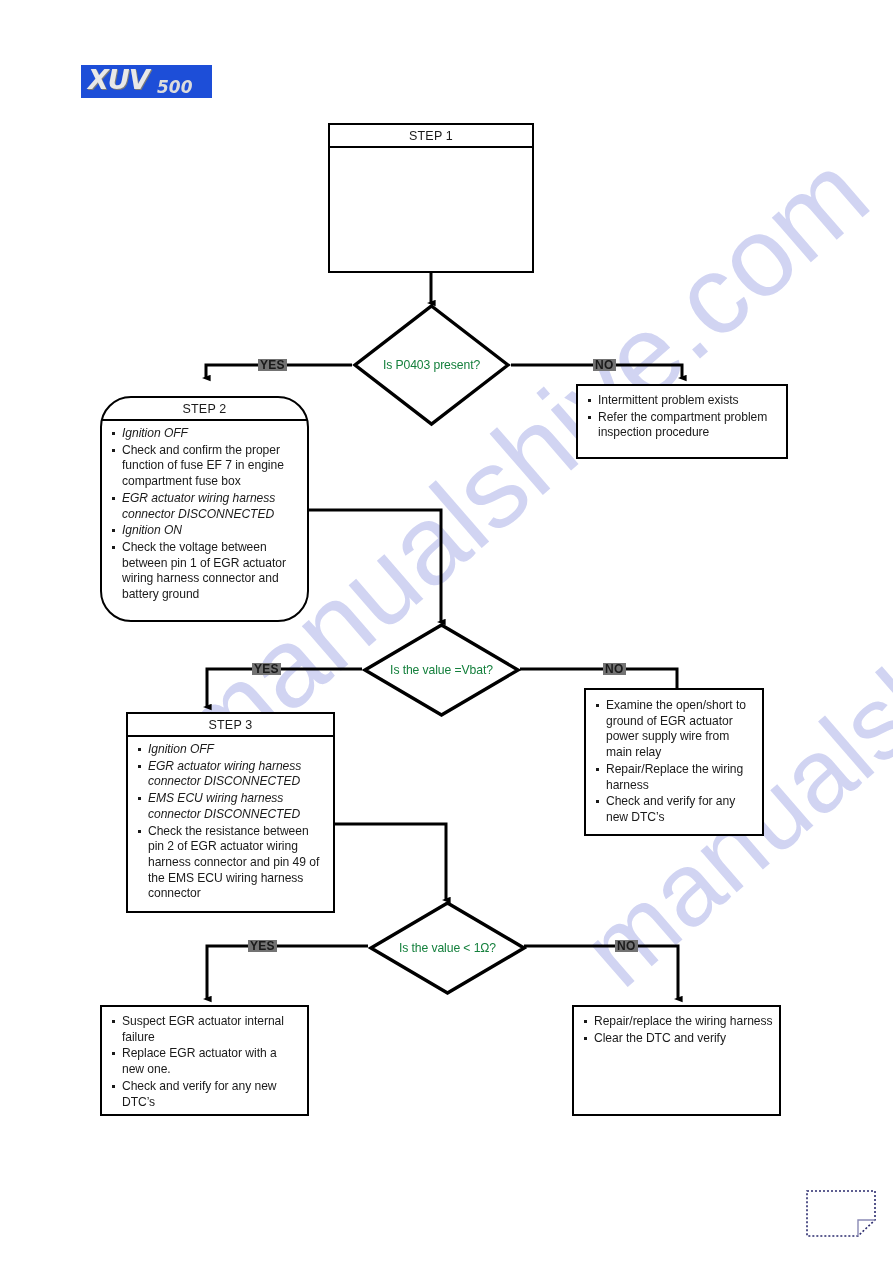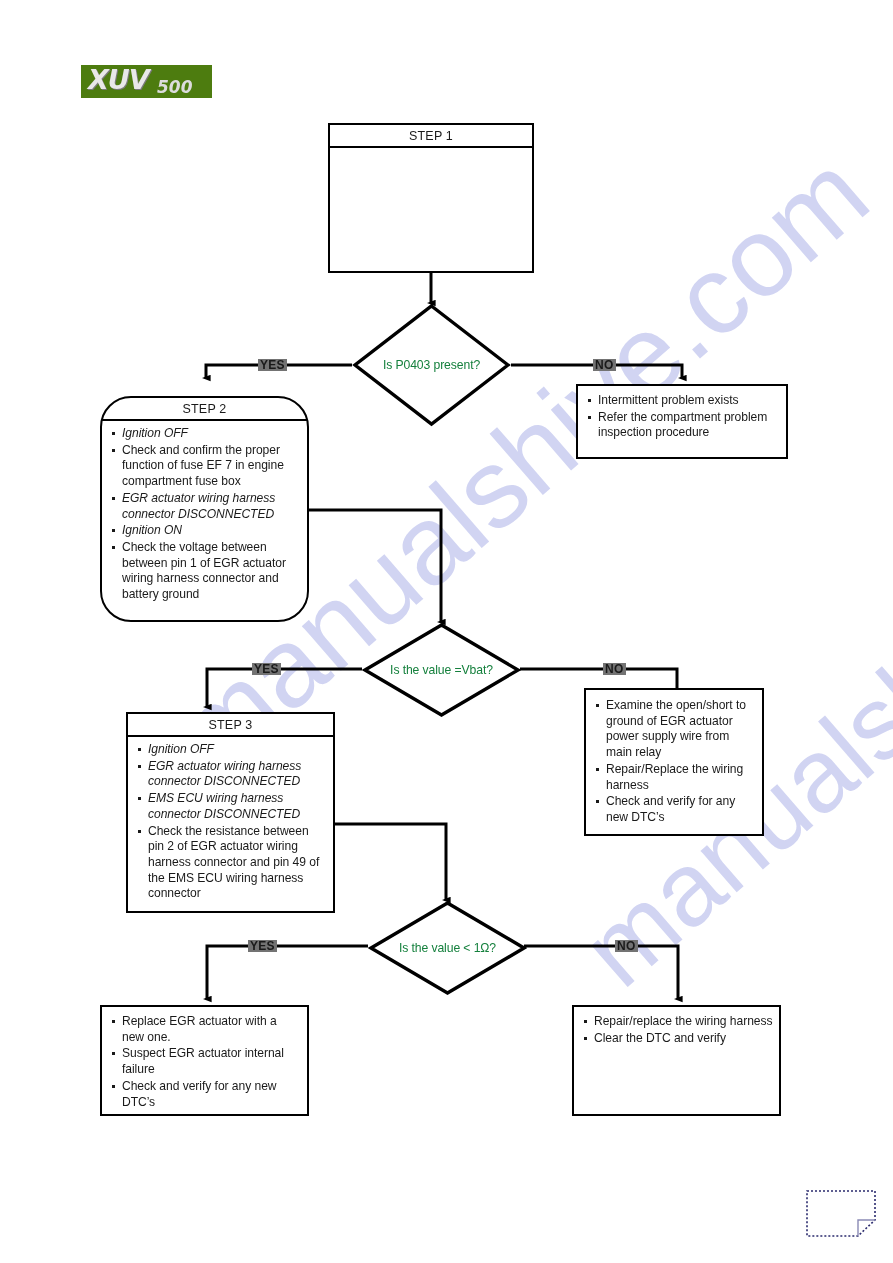--- a/index.html
+++ b/index.html
@@ -38,21 +38,21 @@
     transform-origin: left top;
   }
   .wm-a { left: 150px; top: 700px; transform: rotate(-41deg); }
   .wm-b { left: 560px; top: 920px; transform: rotate(-41deg); font-size: 104px; }
 
   
   #logo {
     position: absolute;
     left: 81px; top: 65px;
     width: 131px; height: 33px;
-    background: #4d7c0f;
+    background: #1d4ed8;
     z-index: 4;
     overflow: hidden;
   }
   #logo .xuv {
     position: absolute;
     left: 7px; top: -1px;
     font-family: "DejaVu Sans", sans-serif;
     font-size: 27px;
     font-weight: 700;
     font-style: italic;
@@ -269,22 +269,22 @@
   <div class="diamond" style="left:368px; top:900px; width:159px; height:96px;">
     <svg width="159" height="96" viewBox="0 0 159 96">
       <polygon points="79.5,3 156,48 79.5,93 3,48" fill="#fff" stroke="#000" stroke-width="3.4"></polygon>
     </svg>
     <div class="dlabel">Is the value &lt; 1Ω?</div>
   </div>
 
   <div class="node" style="left:100px; top:1005px; width:209px; height:111px;">
     <div class="node-body" style="padding-top:7px;">
       <ul class="bullets">
+        <li>Suspect EGR actuator internal failure</li>
         <li>Replace  EGR actuator  with a new one.</li>
-        <li>Suspect EGR actuator internal failure</li>
         <li>Check and verify for any new DTC’s</li>
       </ul>
     </div>
   </div>
 
   <div class="node" style="left:572px; top:1005px; width:209px; height:111px;">
     <div class="node-body" style="padding-top:7px;">
       <ul class="bullets">
         <li>Repair/replace the wiring harness</li>
         <li>Clear the DTC and verify</li>

